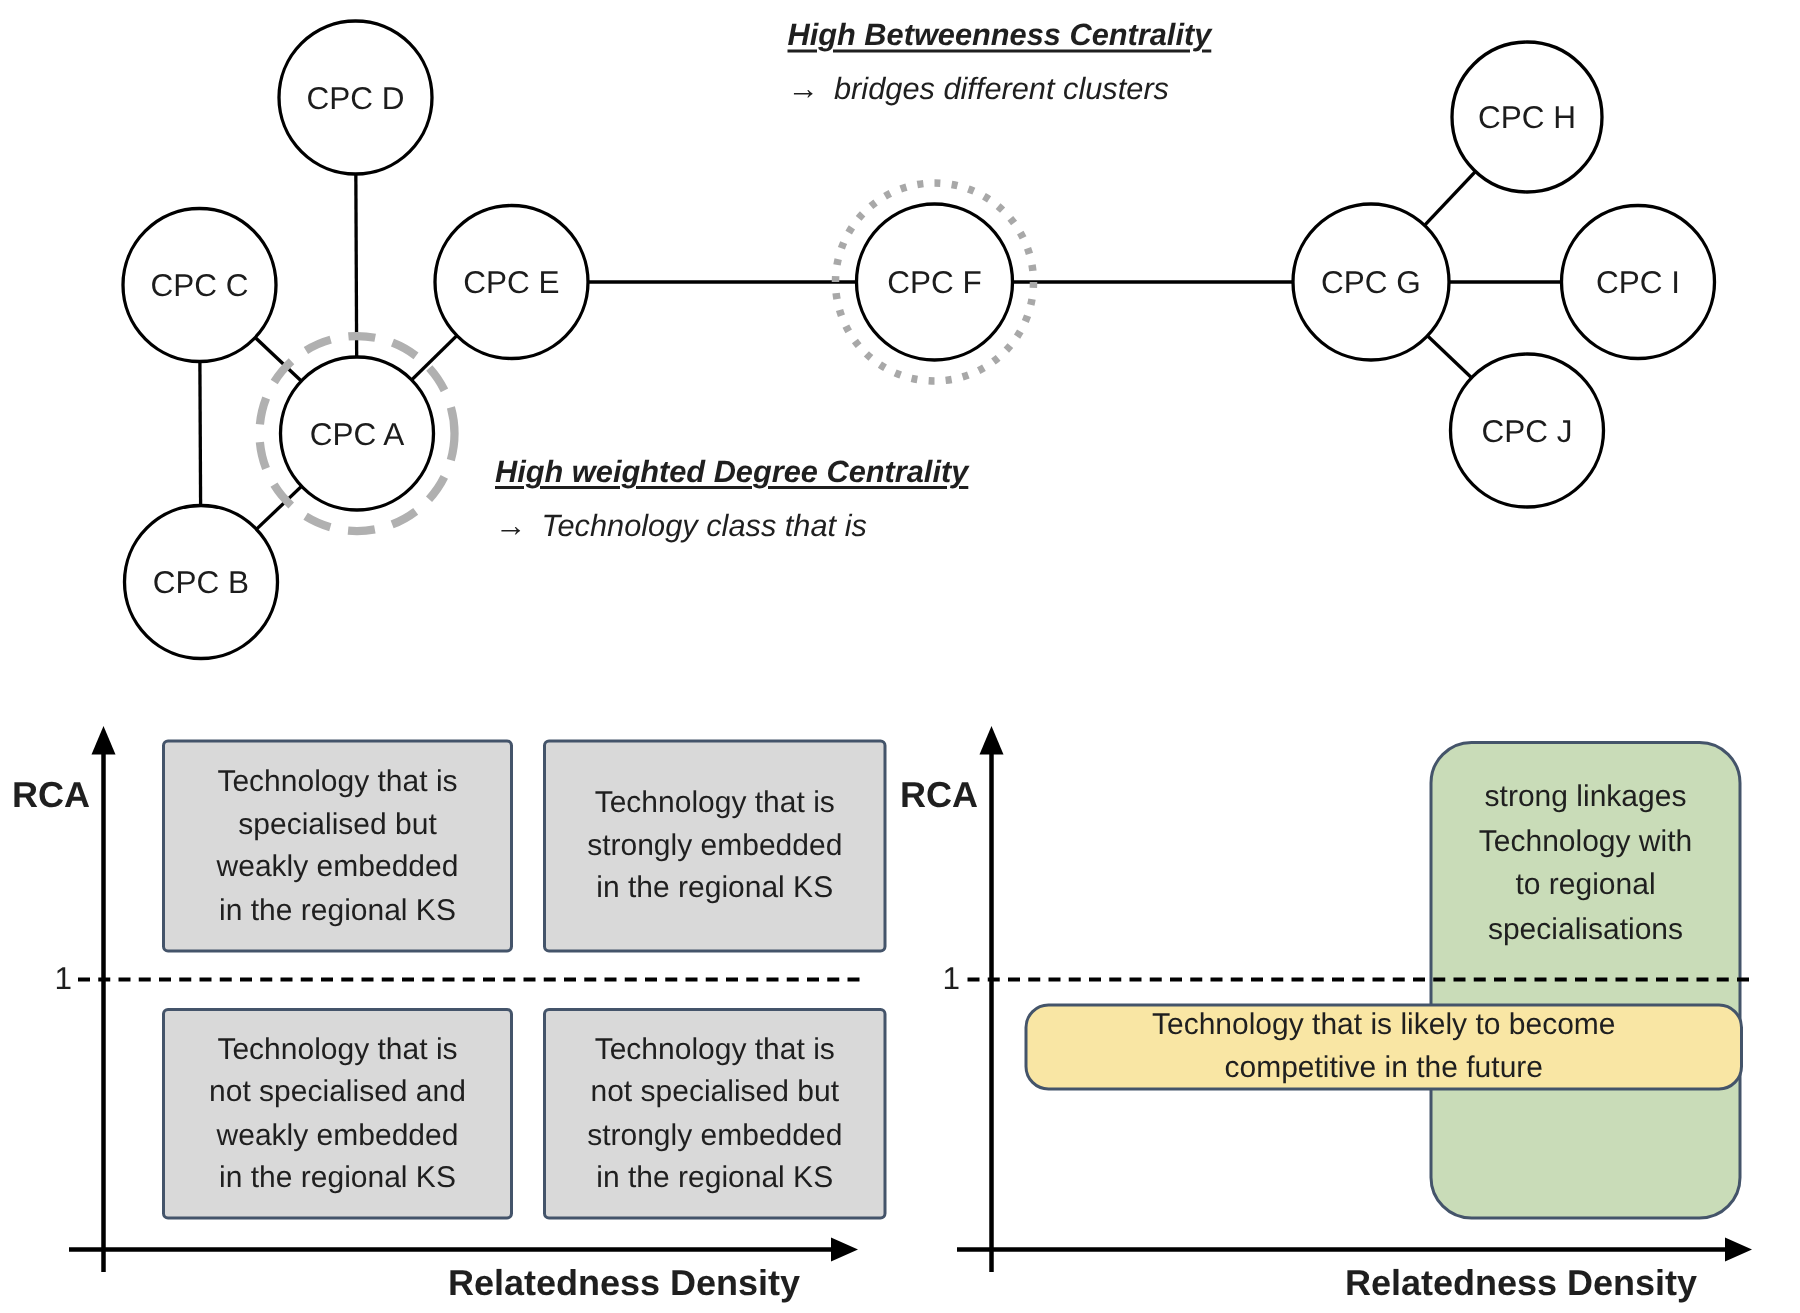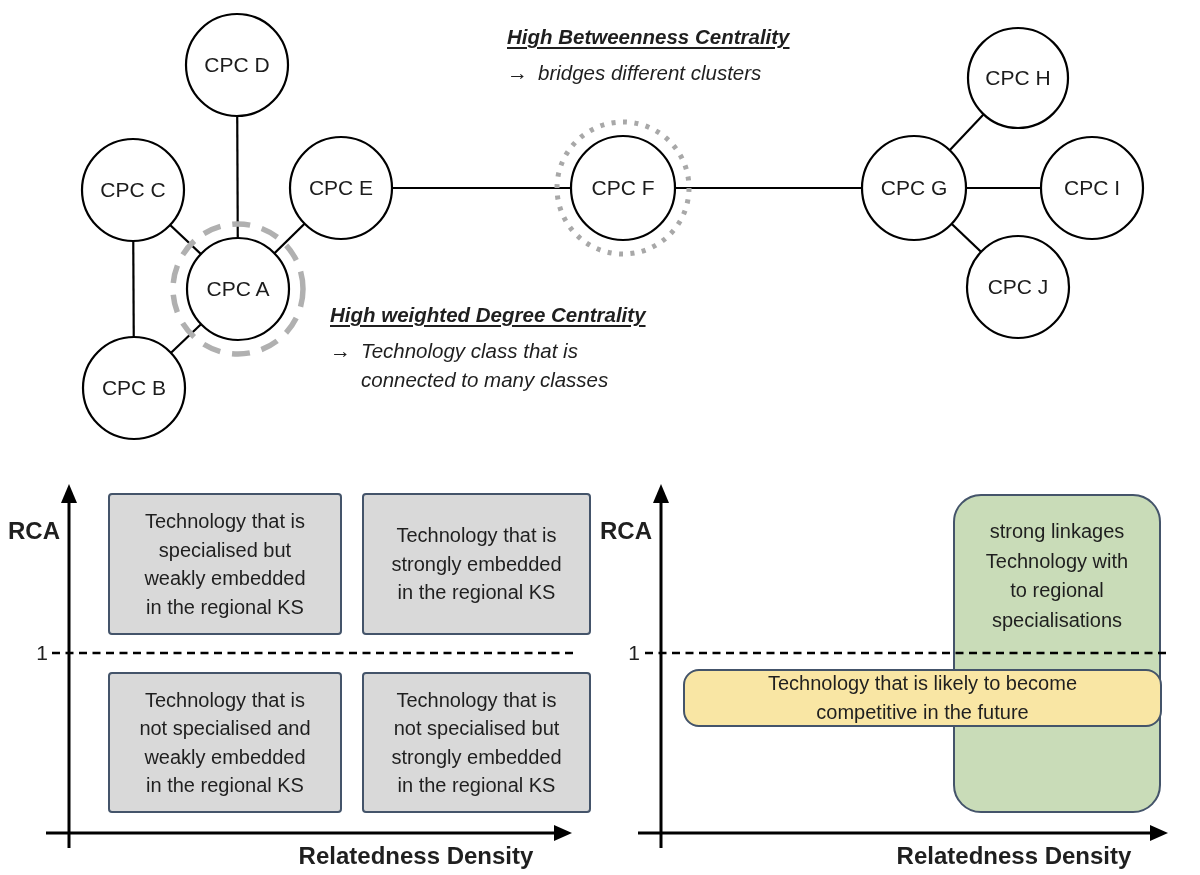--- a/index.html
+++ b/index.html
@@ -106,37 +106,36 @@
     <g>
       <circle class="node-circle" cx="1092" cy="188" r="51"></circle>
       <text class="node-label" x="1092" y="188" dy=".35em">CPC I</text>
     </g>
     <g>
       <circle class="node-circle" cx="1018" cy="287" r="51"></circle>
       <text class="node-label" x="1018" y="287" dy=".35em">CPC J</text>
     </g>
   </svg>
 
-  <div class="ann" style="left:507px; top:12px;margin-top:13px;">
+  <div class="ann" style="left:525px; top:12px;">
     <div class="ann-title">High Betweenness Centrality</div>
     <div class="ann-body">
       <span class="ann-arrow">→</span>
       <div class="ann-lines">
         <div>bridges different clusters</div>
       </div>
     </div>
   </div>
 
   <div class="ann" style="left:315px; top:303px;margin-left:15px;">
     <div class="ann-title">High weighted Degree Centrality</div>
     <div class="ann-body">
       <span class="ann-arrow">→</span>
       <div class="ann-lines">
         <div>Technology class that is</div>
-        <div>connected to many classes</div>
       </div>
     </div>
   </div>
 
   <div class="qbox" style="left:88px; top:493px; width:234px; height:142px;">
     <div>Technology that is</div>
     <div>specialised but</div>
     <div>weakly embedded</div>
     <div>in the regional KS</div>
   </div>

